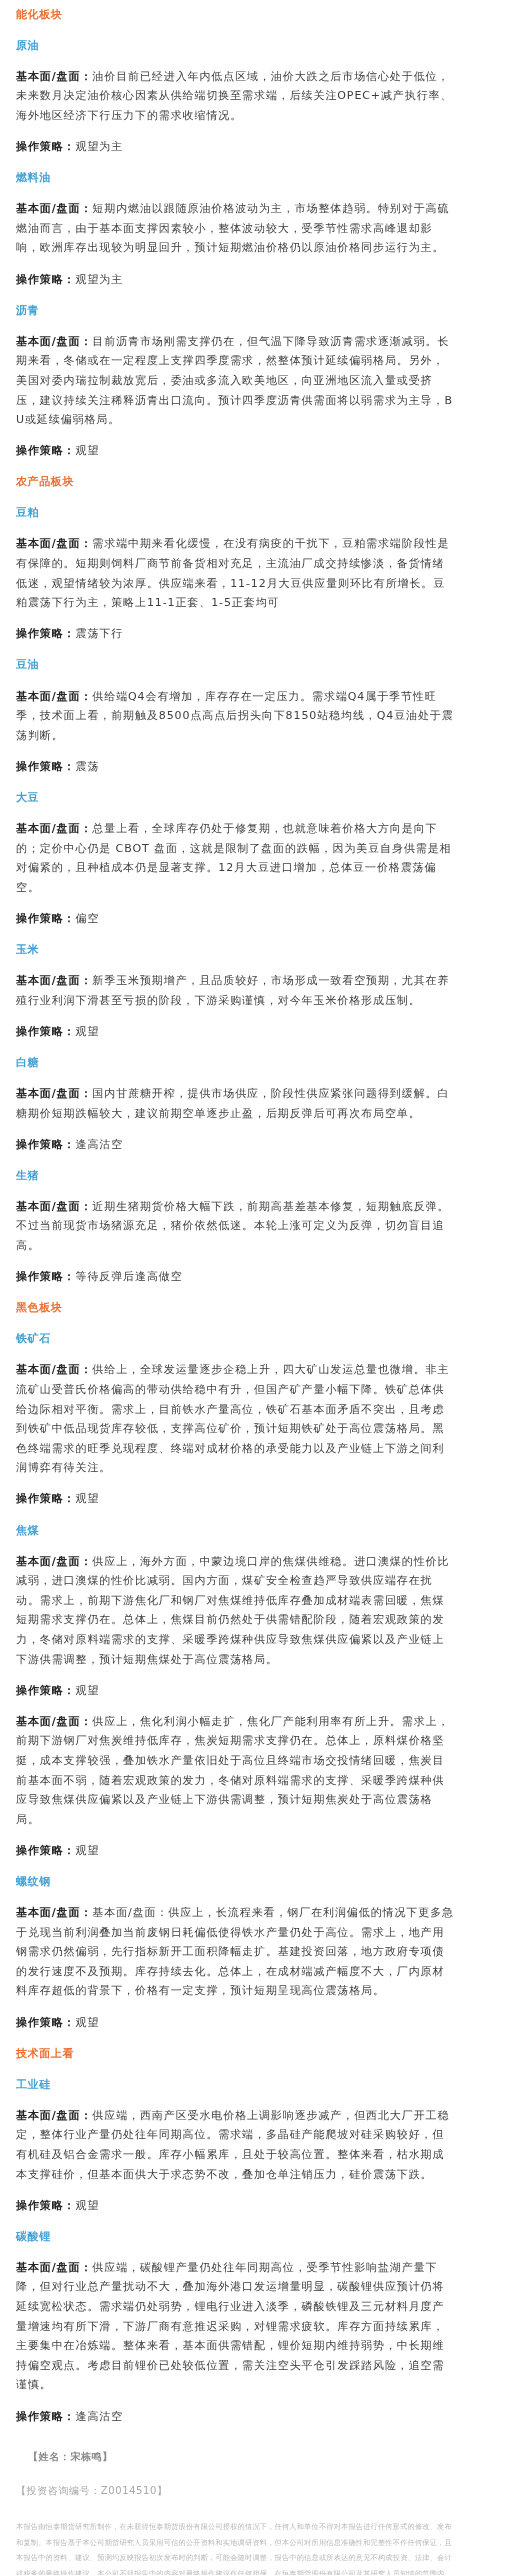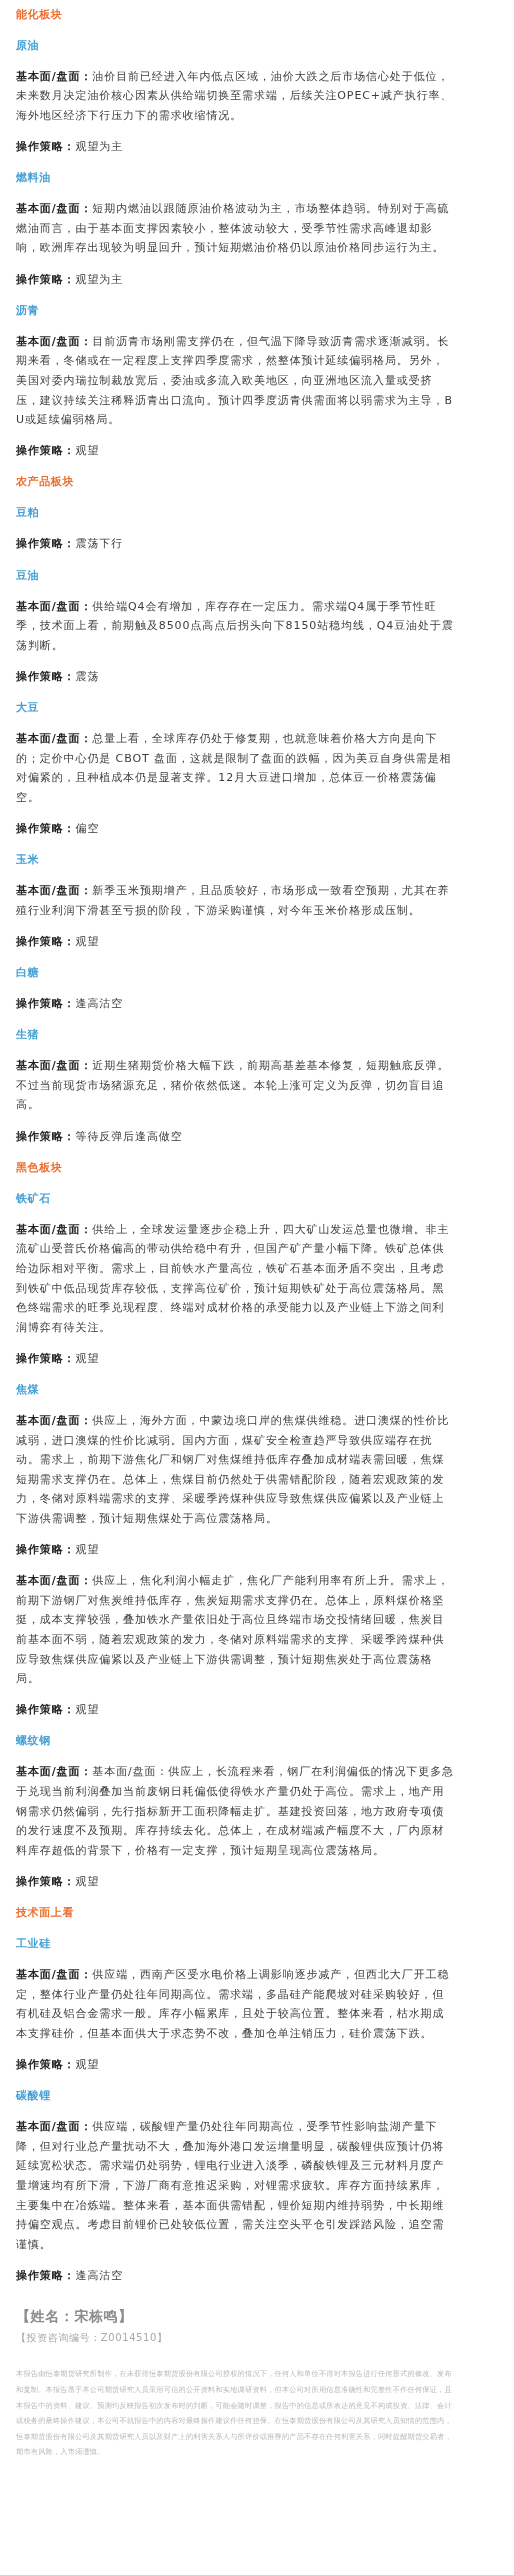--- a/index.html
+++ b/index.html
@@ -38,25 +38,25 @@
     word-break: break-all;
   }
   .para .label {
     color: var(--label-color, #262626);
     font-weight: bold;
     text-align: center;
   }
   .footer { margin-top: 19.6px; }
   .author-line {
     color: var(--footer-name-color, #8C8C8C);
-    font-size: 14px;
+    font-size: 10px;
     font-weight: bold;
     line-height: 22px;
     letter-spacing: 0.6px;
-    margin: 0;
+    margin: 12px;
   }
   .license-line {
     color: var(--footer-license-color, #A8A8A8);
     font-size: 10px;
     font-weight: normal;
     line-height: 22px;
     letter-spacing: 0.6px;
     margin: 0;
   }
   .disclaimer {
@@ -78,31 +78,33 @@
       <p class="para"><span class="label">基本面/盘面：</span><span>油价目前已经进入年内低点区域，油价大跌之后市场信心处于低位，未来数月决定油价核心因素从供给端切换至需求端，后续关注OPEC+减产执行率、海外地区经济下行压力下的需求收缩情况。</span></p>
       <p class="para"><span class="label">操作策略：</span><span>观望为主</span></p>
       <div class="commodity-name">燃料油</div>
       <p class="para"><span class="label">基本面/盘面：</span><span>短期内燃油以跟随原油价格波动为主，市场整体趋弱。特别对于高硫燃油而言，由于基本面支撑因素较小，整体波动较大，受季节性需求高峰退却影响，欧洲库存出现较为明显回升，预计短期燃油价格仍以原油价格同步运行为主。</span></p>
       <p class="para"><span class="label">操作策略：</span><span>观望为主</span></p>
       <div class="commodity-name">沥青</div>
       <p class="para"><span class="label">基本面/盘面：</span><span>目前沥青市场刚需支撑仍在，但气温下降导致沥青需求逐渐减弱。长期来看，冬储或在一定程度上支撑四季度需求，然整体预计延续偏弱格局。另外，美国对委内瑞拉制裁放宽后，委油或多流入欧美地区，向亚洲地区流入量或受挤压，建议持续关注稀释沥青出口流向。预计四季度沥青供需面将以弱需求为主导，BU或延续偏弱格局。</span></p>
       <p class="para"><span class="label">操作策略：</span><span>观望</span></p>
       <div class="section-title">农产品板块</div>
       <div class="commodity-name">豆粕</div>
+      <p class="para"><span class="label">基本面/盘面：</span><span>需求端中期来看化缓慢，在没有病疫的干扰下，豆粕需求端阶段性是有保障的。短期则饲料厂商节前备货相对充足，主流油厂成交持续惨淡，备货情绪低迷，观望情绪较为浓厚。供应端来看，11-12月大豆供应量则环比有所增长。豆粕震荡下行为主，策略上11-1正套、1-5正套均可</span></p>
       <p class="para"><span class="label">操作策略：</span><span>震荡下行</span></p>
       <div class="commodity-name">豆油</div>
       <p class="para"><span class="label">基本面/盘面：</span><span>供给端Q4会有增加，库存存在一定压力。需求端Q4属于季节性旺季，技术面上看，前期触及8500点高点后拐头向下8150站稳均线，Q4豆油处于震荡判断。</span></p>
       <p class="para"><span class="label">操作策略：</span><span>震荡</span></p>
       <div class="commodity-name">大豆</div>
       <p class="para"><span class="label">基本面/盘面：</span><span>总量上看，全球库存仍处于修复期，也就意味着价格大方向是向下的；定价中心仍是 CBOT 盘面，这就是限制了盘面的跌幅，因为美豆自身供需是相对偏紧的，且种植成本仍是显著支撑。12月大豆进口增加，总体豆一价格震荡偏空。</span></p>
       <p class="para"><span class="label">操作策略：</span><span>偏空</span></p>
       <div class="commodity-name">玉米</div>
       <p class="para"><span class="label">基本面/盘面：</span><span>新季玉米预期增产，且品质较好，市场形成一致看空预期，尤其在养殖行业利润下滑甚至亏损的阶段，下游采购谨慎，对今年玉米价格形成压制。</span></p>
       <p class="para"><span class="label">操作策略：</span><span>观望</span></p>
       <div class="commodity-name">白糖</div>
+      <p class="para"><span class="label">基本面/盘面：</span><span>国内甘蔗糖开榨，提供市场供应，阶段性供应紧张问题得到缓解。白糖期价短期跌幅较大，建议前期空单逐步止盈，后期反弹后可再次布局空单。</span></p>
       <p class="para"><span class="label">操作策略：</span><span>逢高沽空</span></p>
       <div class="commodity-name">生猪</div>
       <p class="para"><span class="label">基本面/盘面：</span><span>近期生猪期货价格大幅下跌，前期高基差基本修复，短期触底反弹。不过当前现货市场猪源充足，猪价依然低迷。本轮上涨可定义为反弹，切勿盲目追高。</span></p>
       <p class="para"><span class="label">操作策略：</span><span>等待反弹后逢高做空</span></p>
       <div class="section-title">黑色板块</div>
       <div class="commodity-name">铁矿石</div>
       <p class="para"><span class="label">基本面/盘面：</span><span>供给上，全球发运量逐步企稳上升，四大矿山发运总量也微增。非主流矿山受普氏价格偏高的带动供给稳中有升，但国产矿产量小幅下降。铁矿总体供给边际相对平衡。需求上，目前铁水产量高位，铁矿石基本面矛盾不突出，且考虑到铁矿中低品现货库存较低，支撑高位矿价，预计短期铁矿处于高位震荡格局。黑色终端需求的旺季兑现程度、终端对成材价格的承受能力以及产业链上下游之间利润博弈有待关注。</span></p>
       <p class="para"><span class="label">操作策略：</span><span>观望</span></p>
       <div class="commodity-name">焦煤</div>
       <p class="para"><span class="label">基本面/盘面：</span><span>供应上，海外方面，中蒙边境口岸的焦煤供维稳。进口澳煤的性价比减弱，进口澳煤的性价比减弱。国内方面，煤矿安全检查趋严导致供应端存在扰动。需求上，前期下游焦化厂和钢厂对焦煤维持低库存叠加成材端表需回暖，焦煤短期需求支撑仍在。总体上，焦煤目前仍然处于供需错配阶段，随着宏观政策的发力，冬储对原料端需求的支撑、采暖季跨煤种供应导致焦煤供应偏紧以及产业链上下游供需调整，预计短期焦煤处于高位震荡格局。</span></p>

